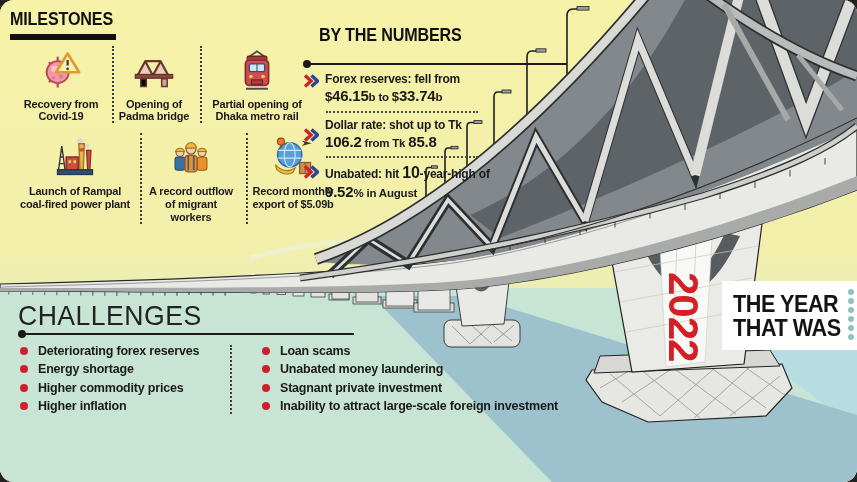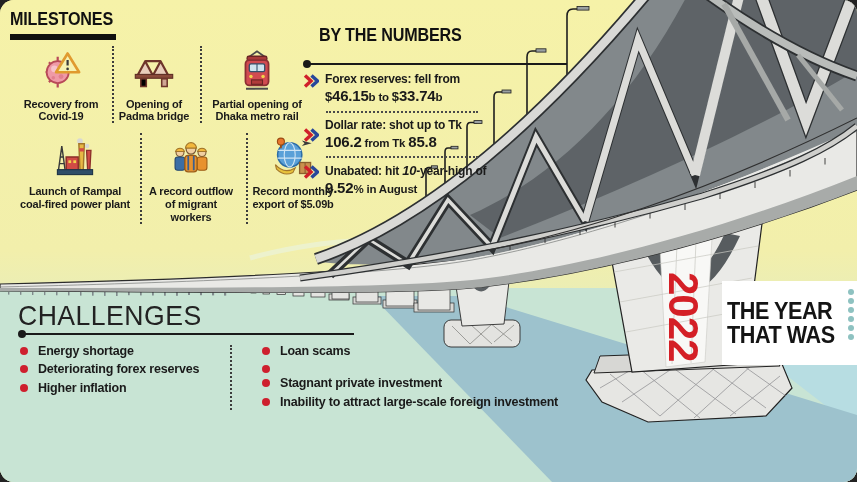--- a/index.html
+++ b/index.html
@@ -53,22 +53,22 @@
   .clist li{display:flex;align-items:flex-start;margin-bottom:2px;}
   .bullet{flex:0 0 auto;width:8px;height:8px;border-radius:50%;background:#ce1f2d;
           margin:4px 10px 0 2px;}
   .ctext{font-size:12.5px;font-weight:700;letter-spacing:-.2px;line-height:1.3;}
 
   
   .year2022{position:absolute;left:662px;top:270px;width:46px;height:100px;}
   .year2022 .y{position:absolute;left:45px;top:2px;transform:rotate(90deg);
       transform-origin:0 0;font-size:42px;font-weight:800;letter-spacing:-1px;
       color:#d41f26;white-space:nowrap;}
-  .yearbox{position:absolute;left:722px;top:281px;width:135px;height:84px;background:#fff;
-      display:flex;align-items:center;padding-left:5px;box-sizing:border-box;}
+  .yearbox{position:absolute;left:722px;top:281px;width:135px;height:69px;background:#fff;
+      display:flex;align-items:center;padding-left:11px;box-sizing:border-box;}
   .yearbox .yl{display:inline-block;font-size:24px;font-weight:800;line-height:.98;
       letter-spacing:-.5px;color:#141414;white-space:pre-line;
       transform:scaleX(.9);transform-origin:0 50%;}
   .dotcol{position:absolute;right:3px;top:8px;display:flex;flex-direction:column;gap:3px;}
   .dotcol i{width:6px;height:6px;border-radius:50%;background:#8ec2c1;}
 </style>
 </head>
 <body>
 
 <div class="stage">
@@ -367,54 +367,59 @@
       </div>
     </div>
     <div class="dotsep"></div>
 
     <div class="nitem" style="margin-top:5px;">
       <svg class="chev" width="16" height="14" viewBox="0 0 16 14">
         <path d="M2,1.5 L8,7 L2,12.5" stroke="#d0202a" stroke-width="3.4" fill="none"></path>
         <path d="M8.5,1.5 L14.5,7 L8.5,12.5" stroke="#28479b" stroke-width="3.4" fill="none"></path>
       </svg>
       <div class="ntext">
-        <div class="l1"><span>Unabated: hit </span><span class="big" style="font-size:13px;font-style:italic;">10</span><span>-year-high of</span></div>
+        <div class="l1"><span>Unabated: hit </span><span class="big" style="font-size:16px;">10</span><span>-year-high of</span></div>
         <div class="l2"><span class="big">9.52</span><span class="mid">% in August</span></div>
       </div>
     </div>
   </section>
 
   <section class="challenges">
     <h2 style="margin:0;">
       <span class="hed2">CHALLENGES</span>
     </h2>
     <div class="rule"></div>
     <div class="ccols">
       <ul class="clist left">
         <li>
             <span class="bullet"></span>
+            <span class="ctext">Deteriorating forex reserves</span>
+          </li>
+        <li>
+            <span class="bullet"></span>
             <span class="ctext">Energy shortage</span>
           </li>
         <li>
             <span class="bullet"></span>
-            <span class="ctext">Deteriorating forex reserves</span>
+            <span class="ctext">Higher commodity prices</span>
           </li>
         <li>
             <span class="bullet"></span>
             <span class="ctext">Higher inflation</span>
           </li>
       </ul>
       <div class="cdiv"></div>
       <ul class="clist right">
         <li>
             <span class="bullet"></span>
             <span class="ctext">Loan scams</span>
           </li>
         <li>
             <span class="bullet"></span>
+            <span class="ctext">Unabated money laundering</span>
           </li>
         <li>
             <span class="bullet"></span>
             <span class="ctext">Stagnant private investment</span>
           </li>
         <li>
             <span class="bullet"></span>
             <span class="ctext">Inability to attract large-scale foreign investment</span>
           </li>
       </ul>

